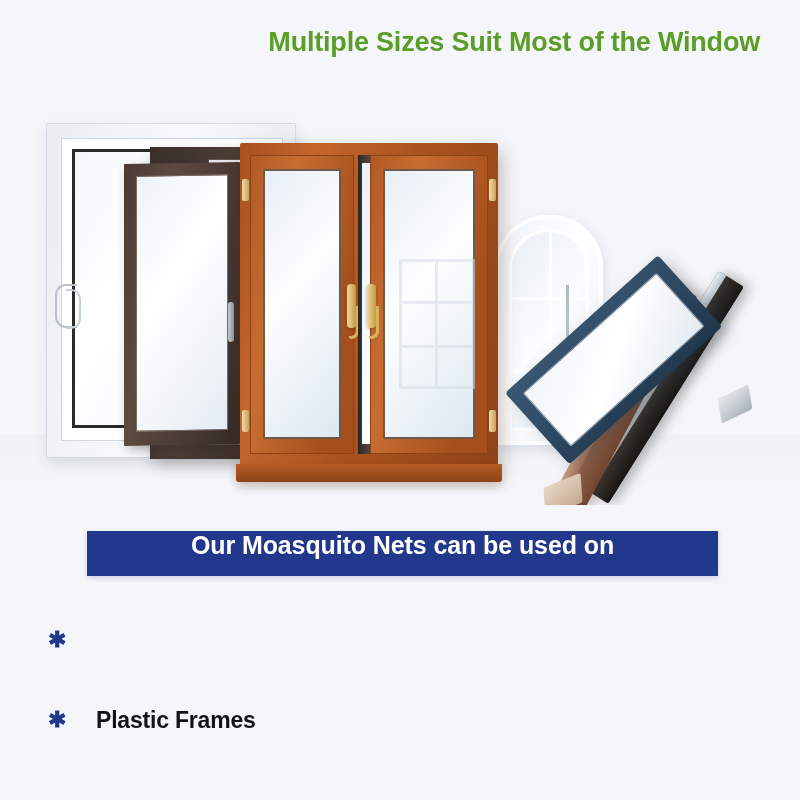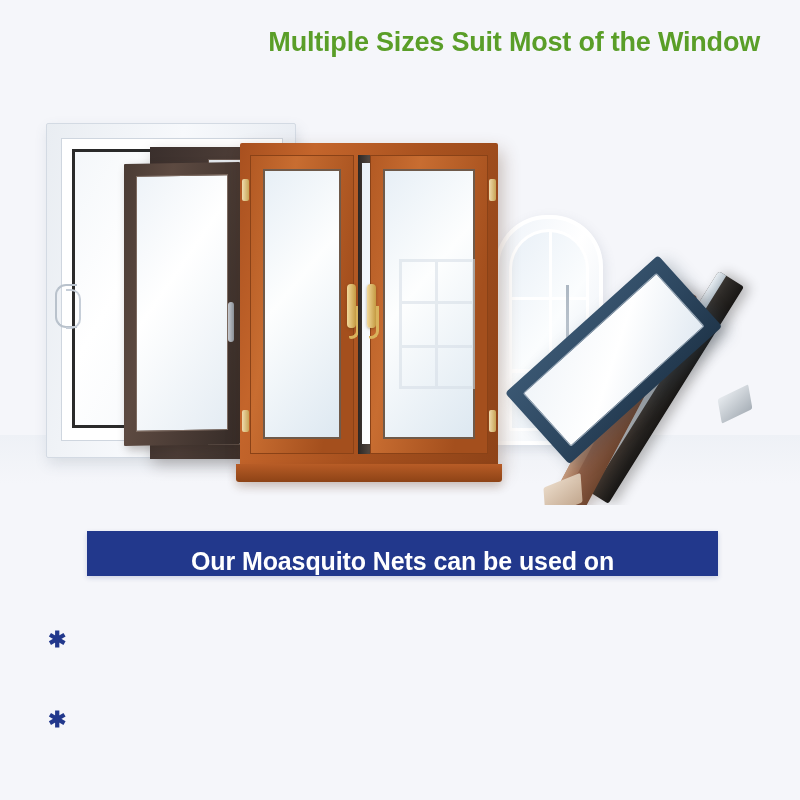--- a/index.html
+++ b/index.html
@@ -339,21 +339,21 @@
 
   
   .banner {
     position: absolute;
     left: 87px;
     top: 531px;
     width: 631px;
     height: 45px;
     background: #22388c;
     display: flex;
-    align-items: flex-end;
+    align-items: flex-start;
     justify-content: center;
     box-shadow: 0 2px 5px rgba(25,45,120,0.18);
   }
   .banner-text {
     color: #ffffff;
     font-size: 25px;
     font-weight: bold;
     letter-spacing: -0.1px;
     white-space: nowrap;
   }
@@ -474,20 +474,21 @@
   <div class="features">
     <div class="feature">
       <span class="bullet">✱</span>
     </div>
     <div class="feature col2">
       
       
     </div>
     <div class="feature">
       <span class="bullet">✱</span>
+      <span class="feature-label">Plastic Frames</span>
     </div>
     <div class="feature col2">
       
       
     </div>
   </div>
 
 </div>
 
 </body></html>

